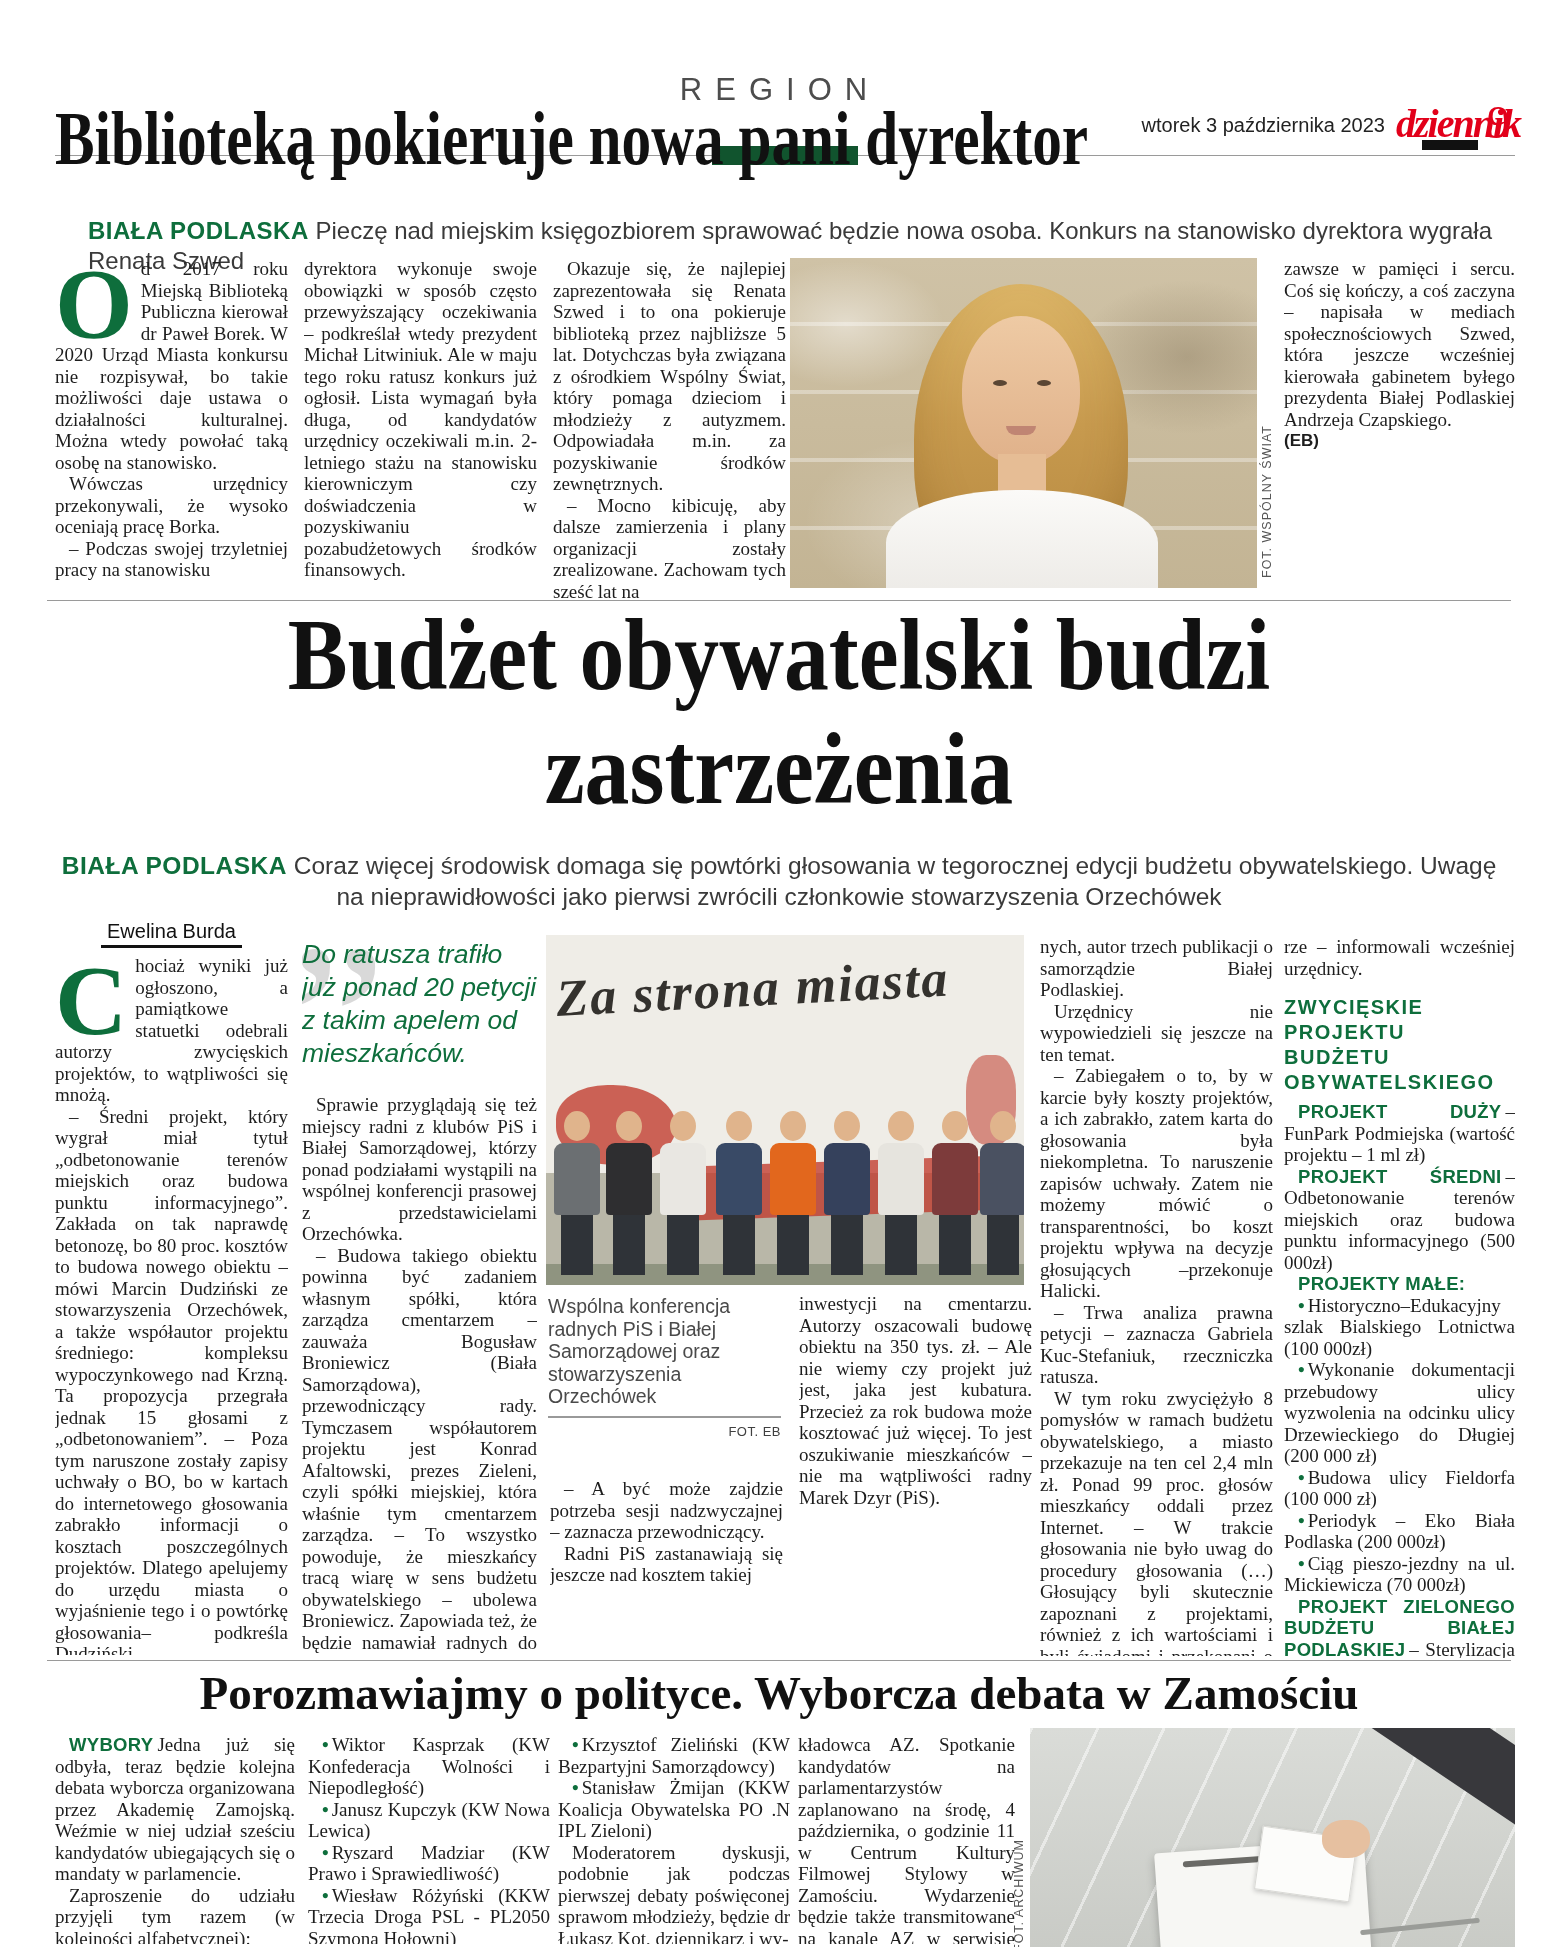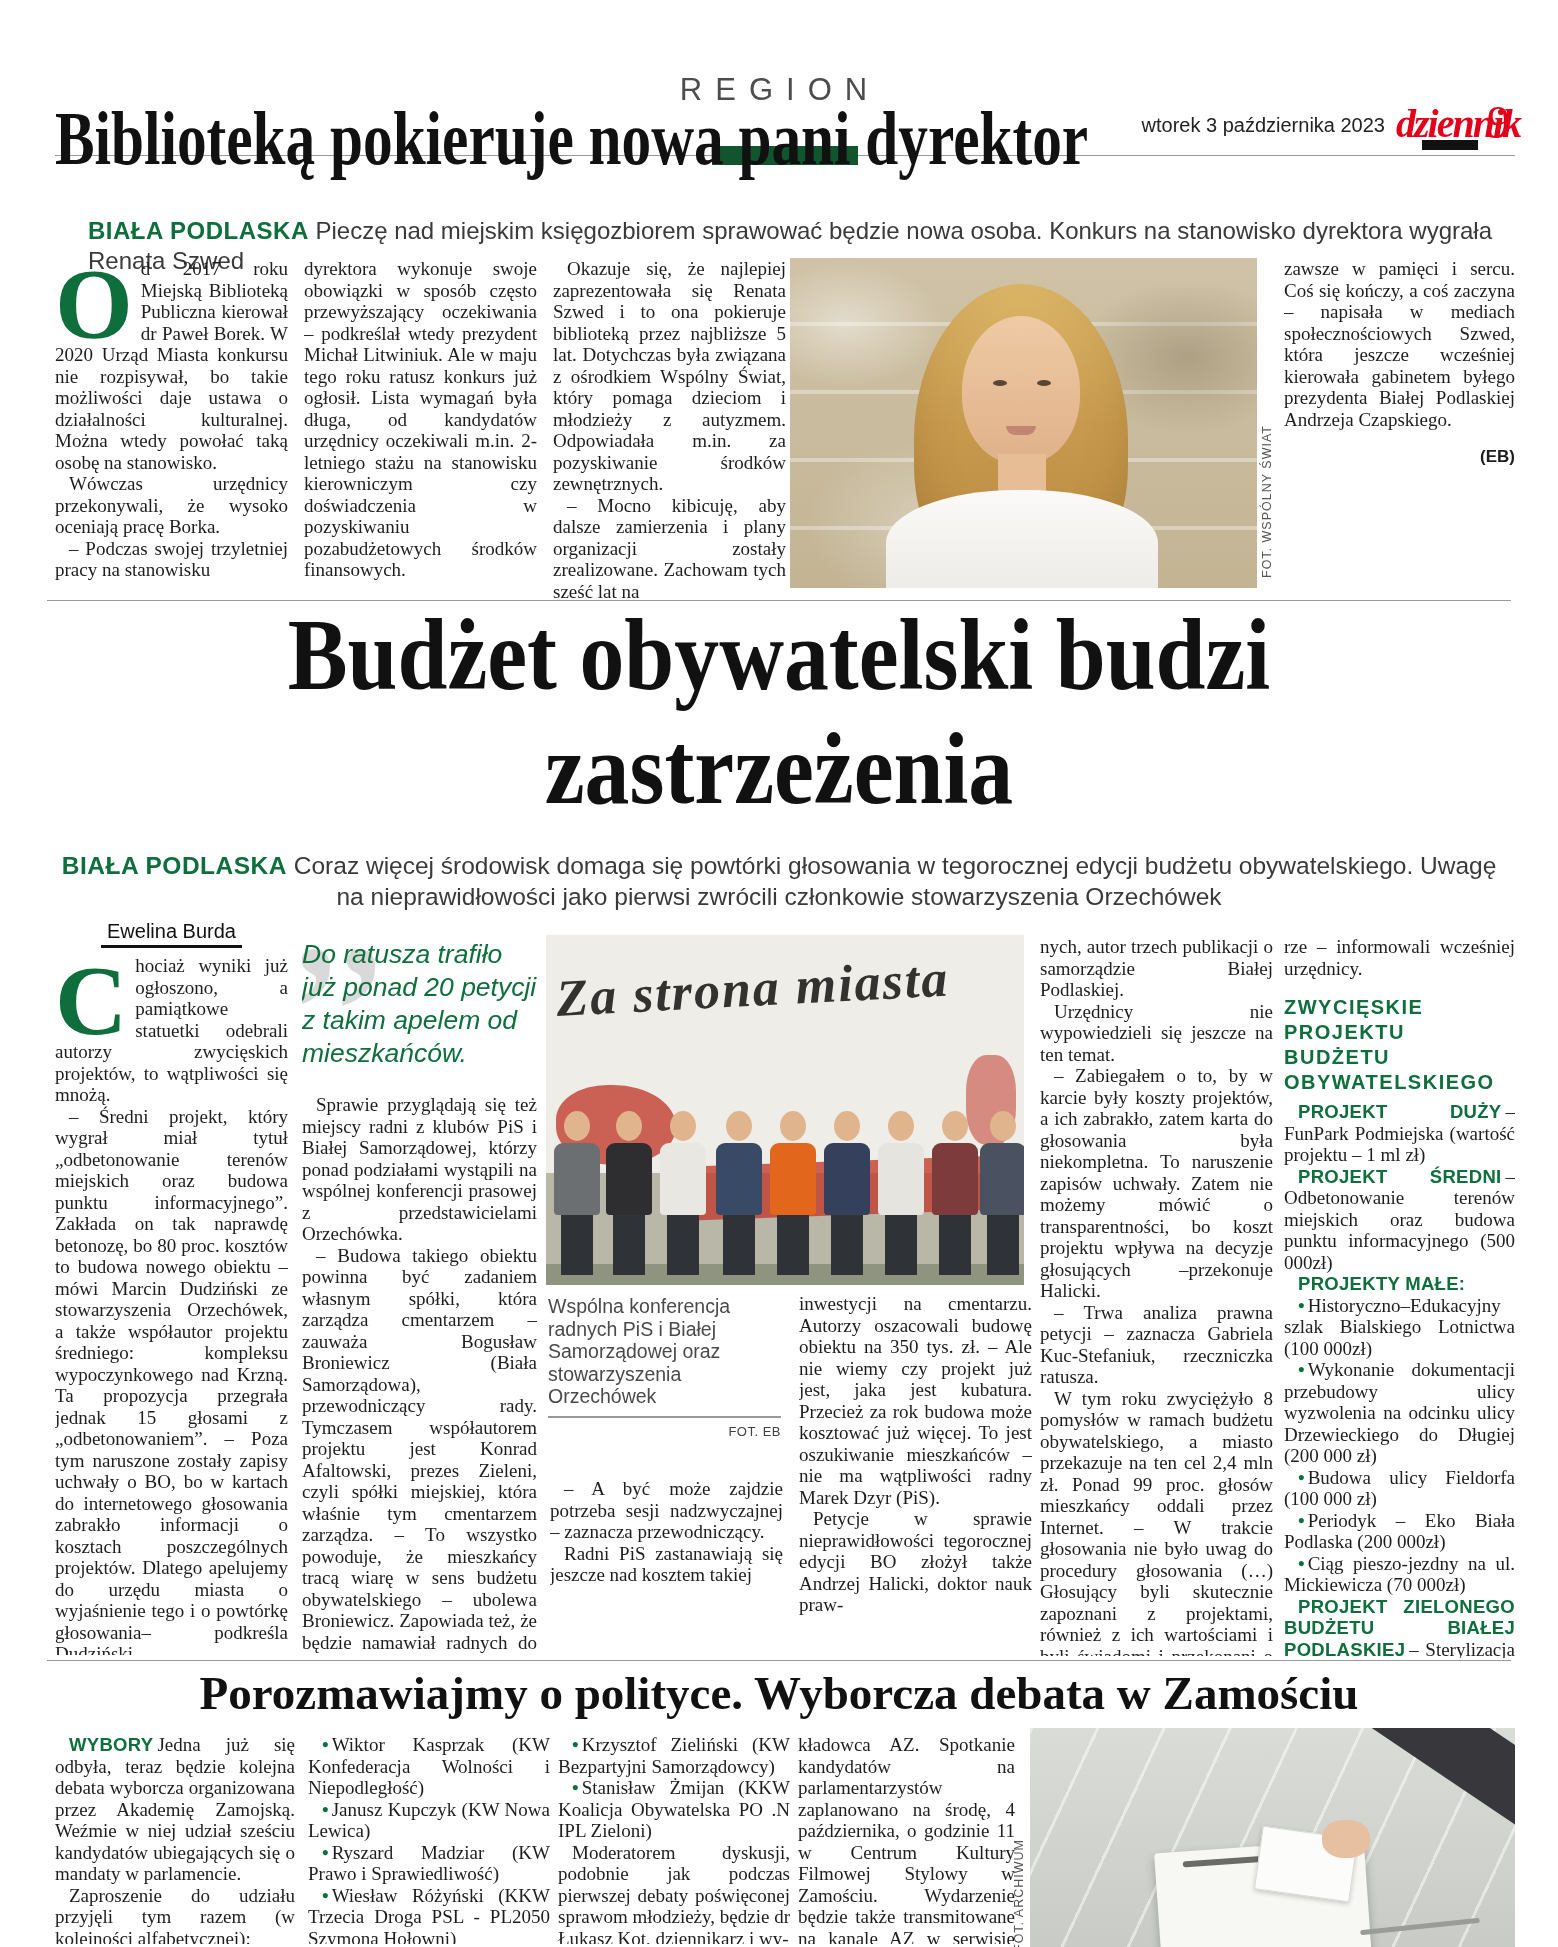--- a/index.html
+++ b/index.html
@@ -73,22 +73,22 @@
     overflow:hidden;
   }
   .flow p{text-indent:14px;}
   .flow[data-cont] p:first-child{text-indent:0;}
   p.first{text-indent:0;}
   .dropcap{
     float:left;font-weight:bold;color:var(--green);font-size:100px;line-height:80px;
     padding:6px 8px 0 0;
   }
   .sig{
-    text-align:right;font-family:"Liberation Sans",sans-serif;font-weight:bold;
-    font-size:17px;margin-top:16px;text-indent:0;
+    font-family:"Liberation Sans",sans-serif;font-weight:bold;
+    font-size:17px;margin-top:0;text-indent:0;
   }
 
   
   .pullquote{
     position:relative;font-family:"Liberation Sans",sans-serif;font-style:italic;
     color:var(--green);font-size:26.5px;line-height:33px;text-align:left;
     margin-bottom:16px;min-height:140px;
   }
   .pullquote::before{
     content:"\201D";position:absolute;left:-14px;top:-26px;font-size:220px;line-height:1;
@@ -328,21 +328,20 @@
     <span>Wspólna konferencja radnych PiS i Białej Samorządowej oraz stowarzyszenia Orzechówek</span>
     <div class="capline">FOT. EB</div>
   </div>
 
   <div class="col flow" style="left:550px;top:1478px;width:233px;height:176px;">
       <p>– A być może zajdzie potrzeba sesji nadzwyczajnej – zaznacza przewodniczący.</p>
       <p>Radni PiS zastanawiają się jeszcze nad kosztem takiej</p>
     </div>
   <div class="col flow" style="left:799px;top:1293px;width:233px;height:362px;" data-cont="">
       <p>inwestycji na cmentarzu. Autorzy oszacowali budowę obiektu na 350 tys. zł. – Ale nie wiemy czy projekt już jest, jaka jest kubatura. Przecież za rok budowa może kosztować już więcej. To jest oszukiwanie mieszkańców – nie ma wątpliwości radny Marek Dzyr (PiS).</p>
-      <p>Petycje w sprawie nieprawidłowości tegorocznej edycji BO złożył także Andrzej Halicki, doktor nauk praw-</p>
     </div>
   <div class="col flow" style="left:1040px;top:936px;width:233px;height:720px;" data-cont="">
       <p>nych, autor trzech publikacji o samorządzie Białej Podlaskiej.</p>
       <p>Urzędnicy nie wypowiedzieli się jeszcze na ten temat.</p>
       <p>– Zabiegałem o to, by w karcie były koszty projektów, a ich zabrakło, zatem karta do głosowania była niekompletna. To naruszenie zapisów uchwały. Zatem nie możemy mówić o transparentności, bo koszt projektu wpływa na decyzje głosujących –przekonuje Halicki.</p>
       <p>– Trwa analiza prawna petycji – zaznacza Gabriela Kuc-Stefaniuk, rzeczniczka ratusza.</p>
       <p>W tym roku zwyciężyło 8 pomysłów w ramach budżetu obywatelskiego, a miasto przekazuje na ten cel 2,4 mln zł. Ponad 99 proc. głosów mieszkańcy oddali przez Internet. – W trakcie głosowania nie było uwag do procedury głosowania (…) Głosujący byli skutecznie zapoznani z projektami, również z ich wartościami i byli świadomi i przekonani o swoim wybo-</p>
     </div>
 
   <div class="col" style="left:1284px;top:936px;width:231px;height:722px;">

